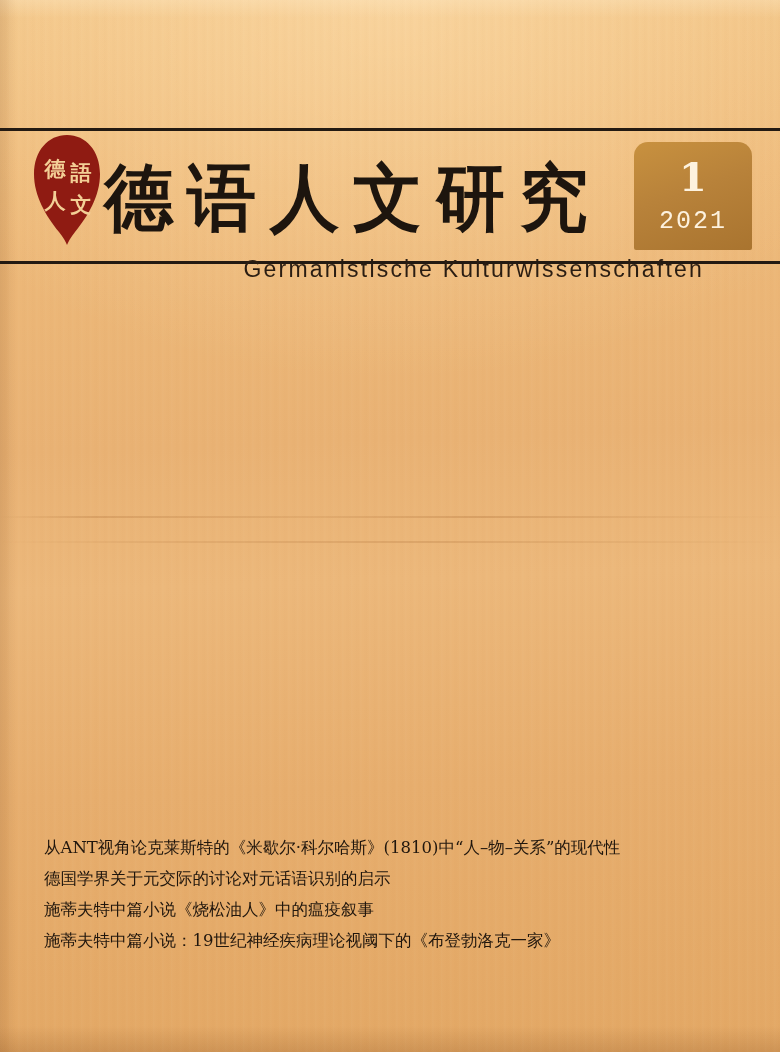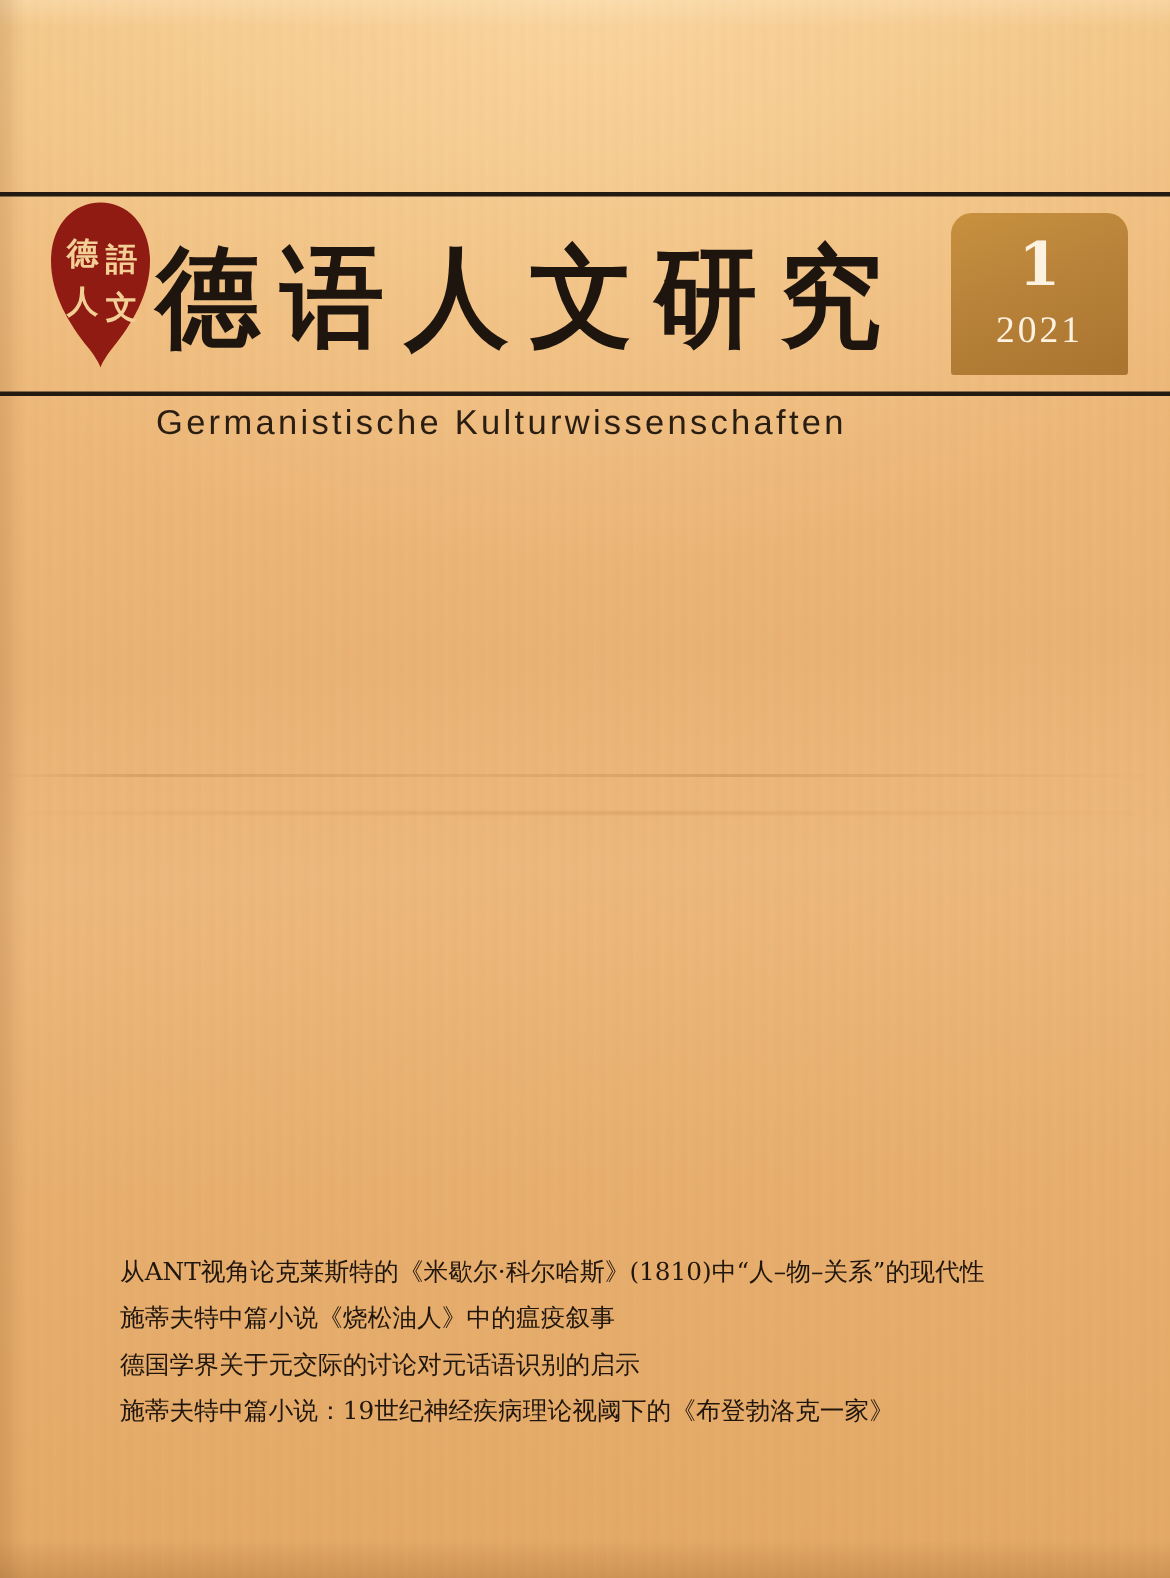--- a/index.html
+++ b/index.html
@@ -80,21 +80,21 @@
     color: #fdf2df;
   }
   .issue-num {
     font-family: "DejaVu Serif", serif;
     font-size: 40px;
     line-height: 1;
     font-weight: 700;
     letter-spacing: 0px;
   }
   .issue-year {
-    font-family: Liberation Serif, serif;
+    font-family: Liberation Mono, monospace;
     font-size: 25px;
     letter-spacing: 2px;
     margin-top: 10px;
   }
 
   
   .seal {
     position: absolute;
     left: 28px;
     top: 4px;
@@ -114,44 +114,43 @@
     letter-spacing: 14px;
     color: #1d150e;
     white-space: nowrap;
     transform: scaleY(1.06);
     transform-origin: left top;
   }
 
   .subtitle-de {
     position: absolute;
     left: 104px;
-    top: 140px;
+    top: 128px;
     width: 600px;
-    text-align: left;
+    text-align: right;
     font-family: "Liberation Sans", sans-serif;
     font-size: 23px;
     letter-spacing: 2.2px;
     color: #2a1d12;
     white-space: nowrap;
   }
 
   
   .toc {
     position: absolute;
     left: 44px;
     top: 832px;
     width: 700px;
   }
   .toc-item {
     font-family: "DejaVu Serif", serif;
     font-size: 16.5px;
     line-height: 31px;
     color: #20160d;
     white-space: nowrap;
-    margin-left: 36px;
   }
 </style>
 </head>
 <body>
 
 <div class="cover">
 
   <div class="tex tex-1"></div>
   <div class="edge-top"></div>
   <div class="edge-left"></div>
@@ -180,18 +179,18 @@
     <div class="issue-tab">
       <div class="issue-num">1</div>
       <div class="issue-year">2021</div>
     </div>
 
     <div class="subtitle-de">Germanistische Kulturwissenschaften</div>
   </div>
 
   <div class="toc">
     <div class="toc-item">从ANT视角论克莱斯特的《米歇尔·科尔哈斯》(1810)中“人–物–关系”的现代性</div>
+    <div class="toc-item">德国学界关于元交际的讨论对元话语识别的启示</div>
     <div class="toc-item">施蒂夫特中篇小说《烧松油人》中的瘟疫叙事</div>
-    <div class="toc-item">德国学界关于元交际的讨论对元话语识别的启示</div>
     <div class="toc-item">施蒂夫特中篇小说：19世纪神经疾病理论视阈下的《布登勃洛克一家》</div>
   </div>
 
 </div>
 
 </body></html>

